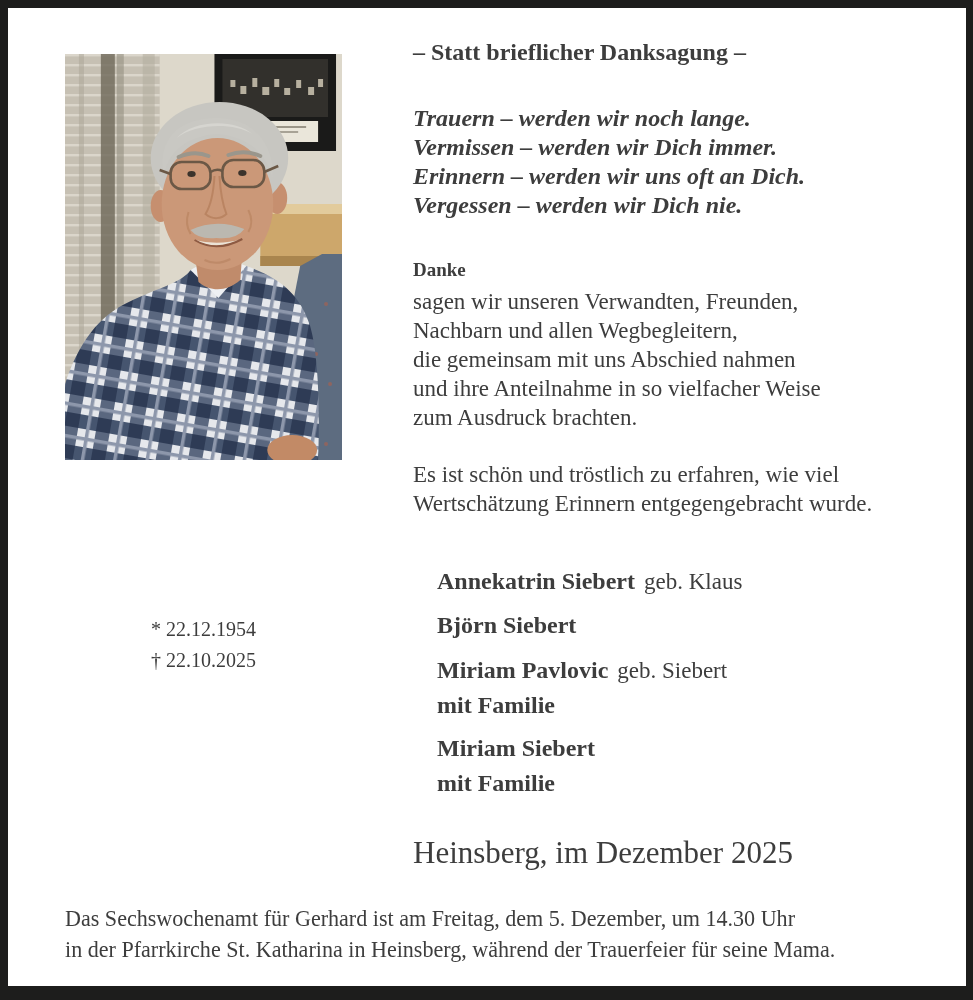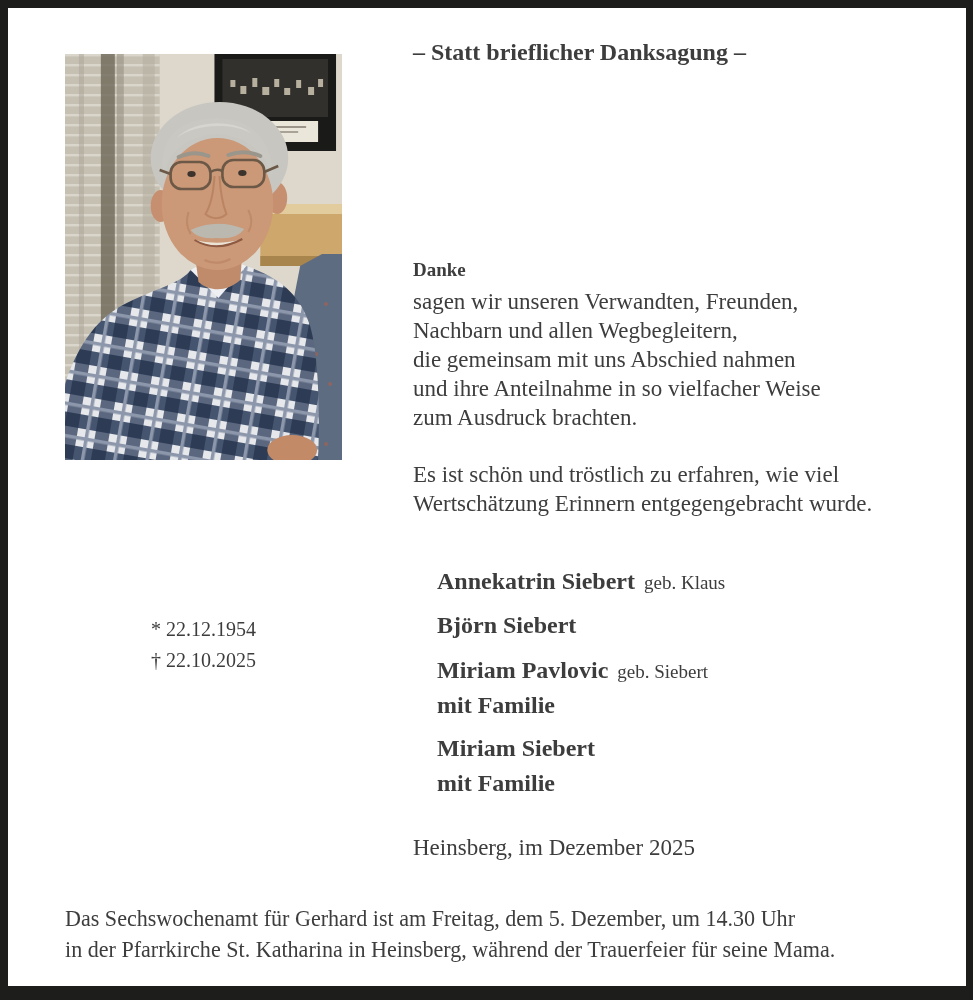--- a/index.html
+++ b/index.html
@@ -36,23 +36,23 @@
 
   
   .rc { left:413px; position:absolute; }
   .notice-header { top:39px; font-size:24px; font-weight:bold; }
   .poem { top:104px; font-size:24px; font-weight:bold; font-style:italic; line-height:29px; }
   .danke { top:255px; font-size:19px; font-weight:bold; line-height:30px; }
   .thanks { top:287px; font-size:23px; line-height:29px; }
   .tribute { top:460px; font-size:23px; line-height:29px; }
   .mourner { left:437px; position:absolute; line-height:32px; }
   .mname { font-size:24px; font-weight:bold; }
-  .msuffix { font-size:19px; margin-left:9px;text-align:center; }
+  .msuffix { font-size:23px; margin-left:9px;text-align:center; }
   .mfamily { font-size:24px; font-weight:bold; }
-  .dateline { top:835px; font-size:23px; }
+  .dateline { top:835px; font-size:31px; }
 
   
   .footer {
     position:absolute; left:65px; top:903px;
     font-size:24px; line-height:31px;
     transform:scaleX(0.92); transform-origin:0 0;
     white-space:nowrap;
   }
 </style>
 </head>
@@ -141,20 +141,26 @@
 
   <div class="dates">
     <div class="inner">
       <div>* 22.12.1954</div>
       <div>† 22.10.2025</div>
     </div>
   </div>
 
   <div class="rc abs notice-header">– Statt brieflicher Danksagung –</div>
 
+  <div class="rc abs poem">
+    <div>Trauern – werden wir noch lange.</div>
+    <div>Vermissen – werden wir Dich immer.</div>
+    <div>Erinnern – werden wir uns oft an Dich.</div>
+    <div>Vergessen – werden wir Dich nie.</div>
+  </div>
 
   <div class="rc abs danke">Danke</div>
 
   <div class="rc abs thanks">
     <div>sagen wir unseren Verwandten, Freunden,</div>
     <div>Nachbarn und allen Wegbegleitern,</div>
     <div>die gemeinsam mit uns Abschied nahmen</div>
     <div>und ihre Anteilnahme in so vielfacher Weise</div>
     <div>zum Ausdruck brachten.</div>
   </div>

